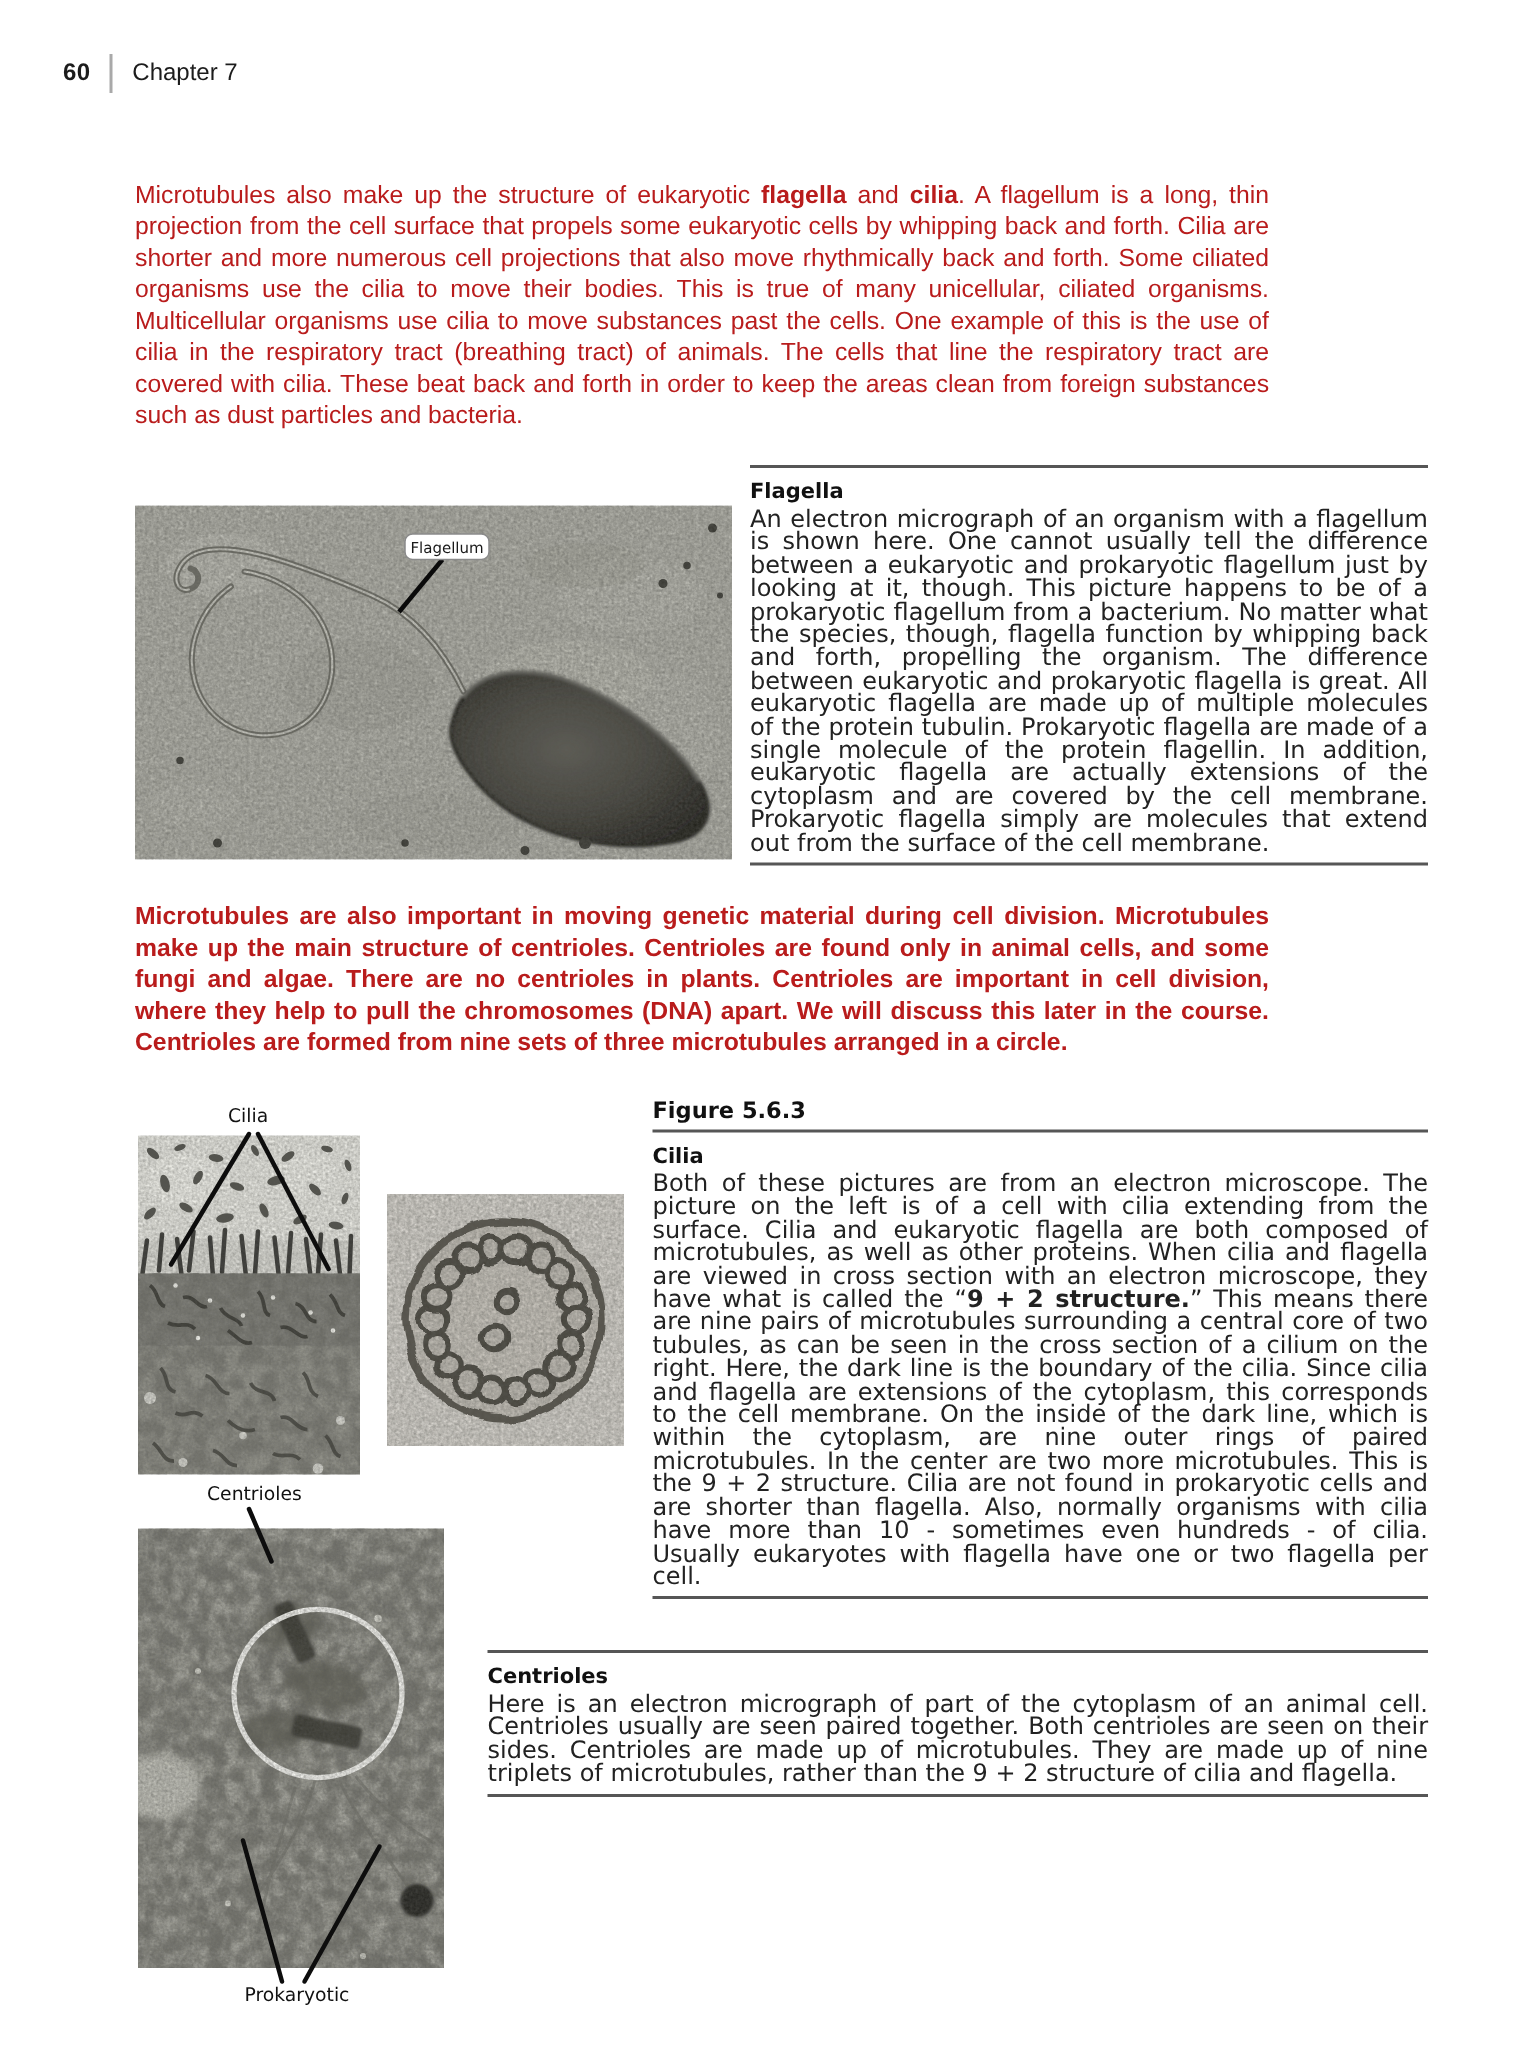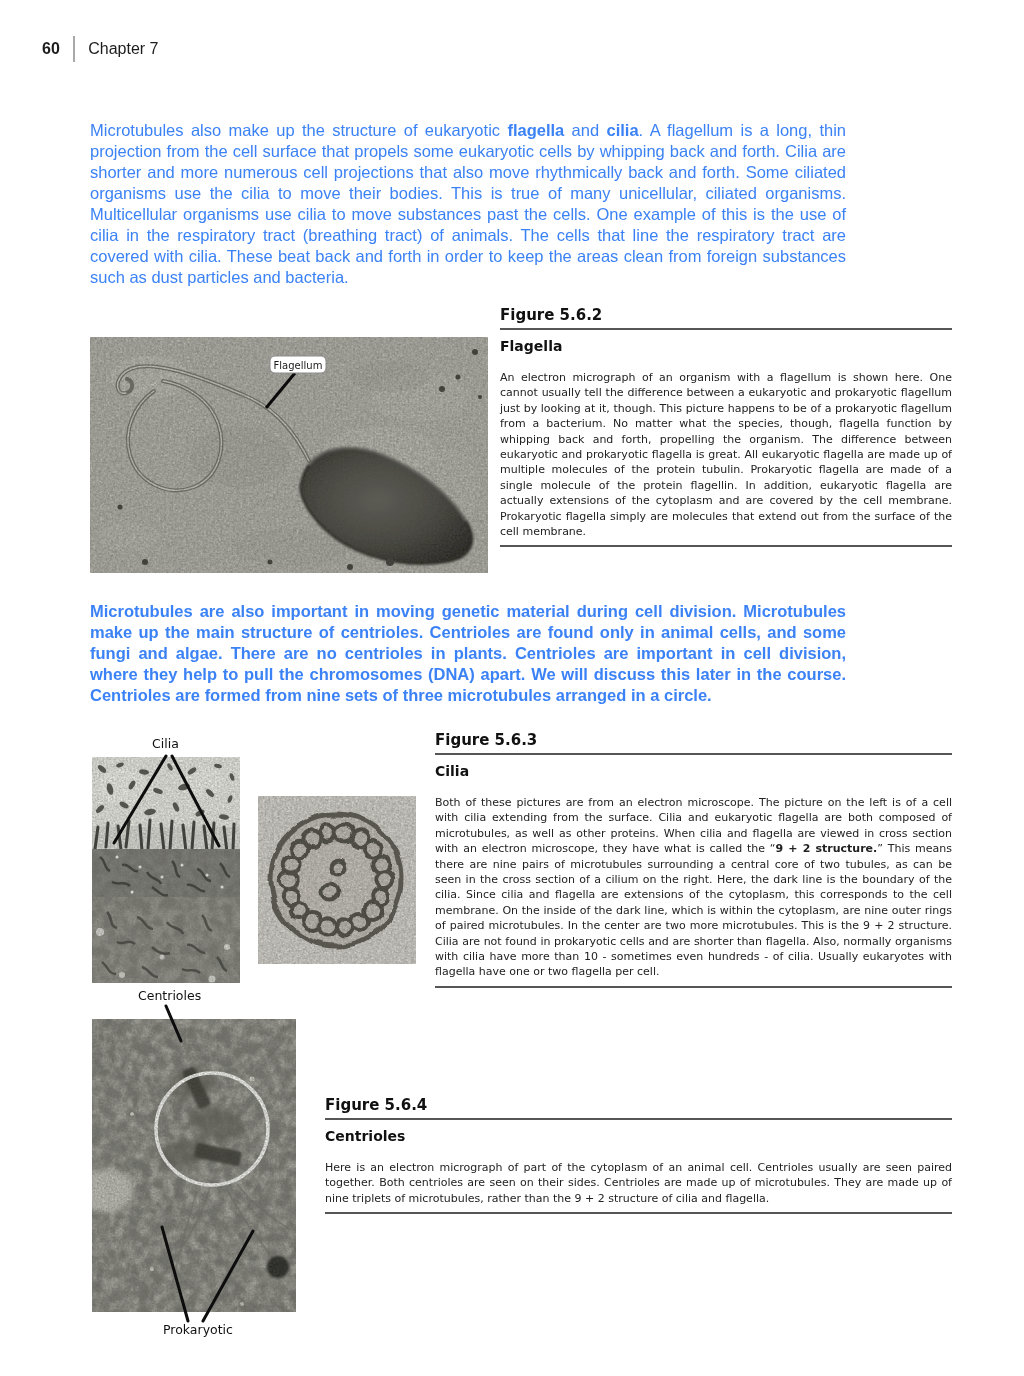--- a/index.html
+++ b/index.html
@@ -3,32 +3,32 @@
 <meta charset="utf-8">
 <style>
   html,body{margin:0;padding:0;background:#fff;}
   .page{position:relative;width:1024px;height:1376px;background:#ffffff;overflow:hidden;
         font-family:"Liberation Sans",sans-serif;color:#1c1c1c;}
   
   .hdr{position:absolute;top:36px;left:42px;display:flex;align-items:center;font-size:16px;}
   .hdr .num{font-weight:bold;letter-spacing:.2px;}
   .hdr .sep{width:2px;height:26px;background:#a9a9a9;margin:0 13px;}
   
-  .body-text{position:absolute;text-align:justify;font-size:16.5px;line-height:21px;color:#3b82f6;}
+  .body-text{position:absolute;text-align:justify;font-size:16.5px;line-height:21px;color:#b91c1c;}
   .p1{left:90px;top:103px;width:756px;}
   .p2{left:90px;top:584px;width:756px;font-weight:bold;}
   
   .figblock{position:absolute;font-family:"DejaVu Sans",sans-serif;color:#111;}
   .fb2{left:500px;top:306px;width:452px;}
   .fb3{left:435px;top:731px;width:517px;}
   .fb4{left:325px;top:1096px;width:627px;}
   .ftitle{font-size:15px;font-weight:bold;}
   .frule{height:2px;background:#565656;margin-top:4px;}
   .fsub{font-size:14px;font-weight:bold;margin-top:8px;}
-  .fcap{font-size:11px;line-height:15.4px;text-align:justify;color:#222;margin-top:16px;}
+  .fcap{font-size:16px;line-height:15.4px;text-align:justify;color:#222;margin-top:2px;}
   .frule-end{height:2px;background:#565656;margin-top:6px;}
   
   .img{position:absolute;}
   .img svg{display:block;}
   .img-flagellum{left:90px;top:337px;width:382px;height:236px;}
   .img-cilia{left:92px;top:757px;width:148px;height:226px;}
   .img-cross{left:258px;top:796px;width:158px;height:168px;}
   .img-centriole{left:92px;top:1019px;width:204px;height:293px;}
   
   .lbl{position:absolute;font-size:12.5px;color:#111;font-family:"DejaVu Sans",sans-serif;}
@@ -81,21 +81,20 @@
 
   <div class="hdr">
     <span class="num">60</span>
     <span class="sep"></span>
     <span>Chapter 7</span>
   </div>
 
   <p class="body-text p1"><span>Microtubules also make up the structure of eukaryotic </span><b>flagella</b><span> and </span><b>cilia</b><span>. A flagellum is a long, thin projection from the cell surface that propels some eukaryotic cells by whipping back and forth. Cilia are shorter and more numerous cell projections that also move rhythmically back and forth. Some ciliated organisms use the cilia to move their bodies. This is true of many unicellular, ciliated organisms. Multicellular organisms use cilia to move substances past the cells. One example of this is the use of cilia in the respiratory tract (breathing tract) of animals. The cells that line the respiratory tract are covered with cilia. These beat back and forth in order to keep the areas clean from foreign substances such as dust particles and bacteria.</span></p>
 
   <div class="figblock fb2">
-    <div class="ftitle">Figure 5.6.2</div>
     <div class="frule"></div>
     <div class="fsub">Flagella</div>
     <div class="fcap"><span>An electron micrograph of an organism with a flagellum is shown here. One cannot usually tell the difference between a eukaryotic and prokaryotic flagellum just by looking at it, though. This picture happens to be of a prokaryotic flagellum from a bacterium. No matter what the species, though, flagella function by whipping back and forth, propelling the organism. The difference between eukaryotic and prokaryotic flagella is great. All eukaryotic flagella are made up of multiple molecules of the protein tubulin. Prokaryotic flagella are made of a single molecule of the protein flagellin. In addition, eukaryotic flagella are actually extensions of the cytoplasm and are covered by the cell membrane. Prokaryotic flagella simply are molecules that extend out from the surface of the cell membrane.</span></div>
     <div class="frule-end"></div>
   </div>
 
   <div class="img img-flagellum">
     <svg viewBox="0 0 398 236" width="398" height="236">
       <rect width="398" height="236" fill="#b6b6ae"></rect>
       <ellipse cx="60" cy="40" rx="40" ry="22" fill="#c6c6be" opacity=".6"></ellipse>
@@ -290,21 +289,20 @@
           <circle cx="80" cy="72" r="7.5" fill="#c4c0b8" stroke="#47443e" stroke-width="4"></circle>
           <circle cx="72" cy="96" r="7.5" fill="#c4c0b8" stroke="#47443e" stroke-width="4"></circle>
         </g>
       </g>
       <rect width="158" height="168" filter="url(#mottleFine)" opacity=".3"></rect>
       <rect width="158" height="168" filter="url(#noiseDark)" opacity=".4"></rect>
     </svg>
   </div>
 
   <div class="figblock fb4">
-    <div class="ftitle">Figure 5.6.4</div>
     <div class="frule"></div>
     <div class="fsub">Centrioles</div>
     <div class="fcap"><span>Here is an electron micrograph of part of the cytoplasm of an animal cell. Centrioles usually are seen paired together. Both centrioles are seen on their sides. Centrioles are made up of microtubules. They are made up of nine triplets of microtubules, rather than the 9 + 2 structure of cilia and flagella.</span></div>
     <div class="frule-end"></div>
   </div>
 
   <div class="img img-centriole">
     <svg viewBox="0 0 204 293" width="204" height="293">
       <rect width="204" height="293" fill="#a6a69e"></rect>
       <rect width="204" height="293" filter="url(#mottle)" opacity=".9"></rect>

